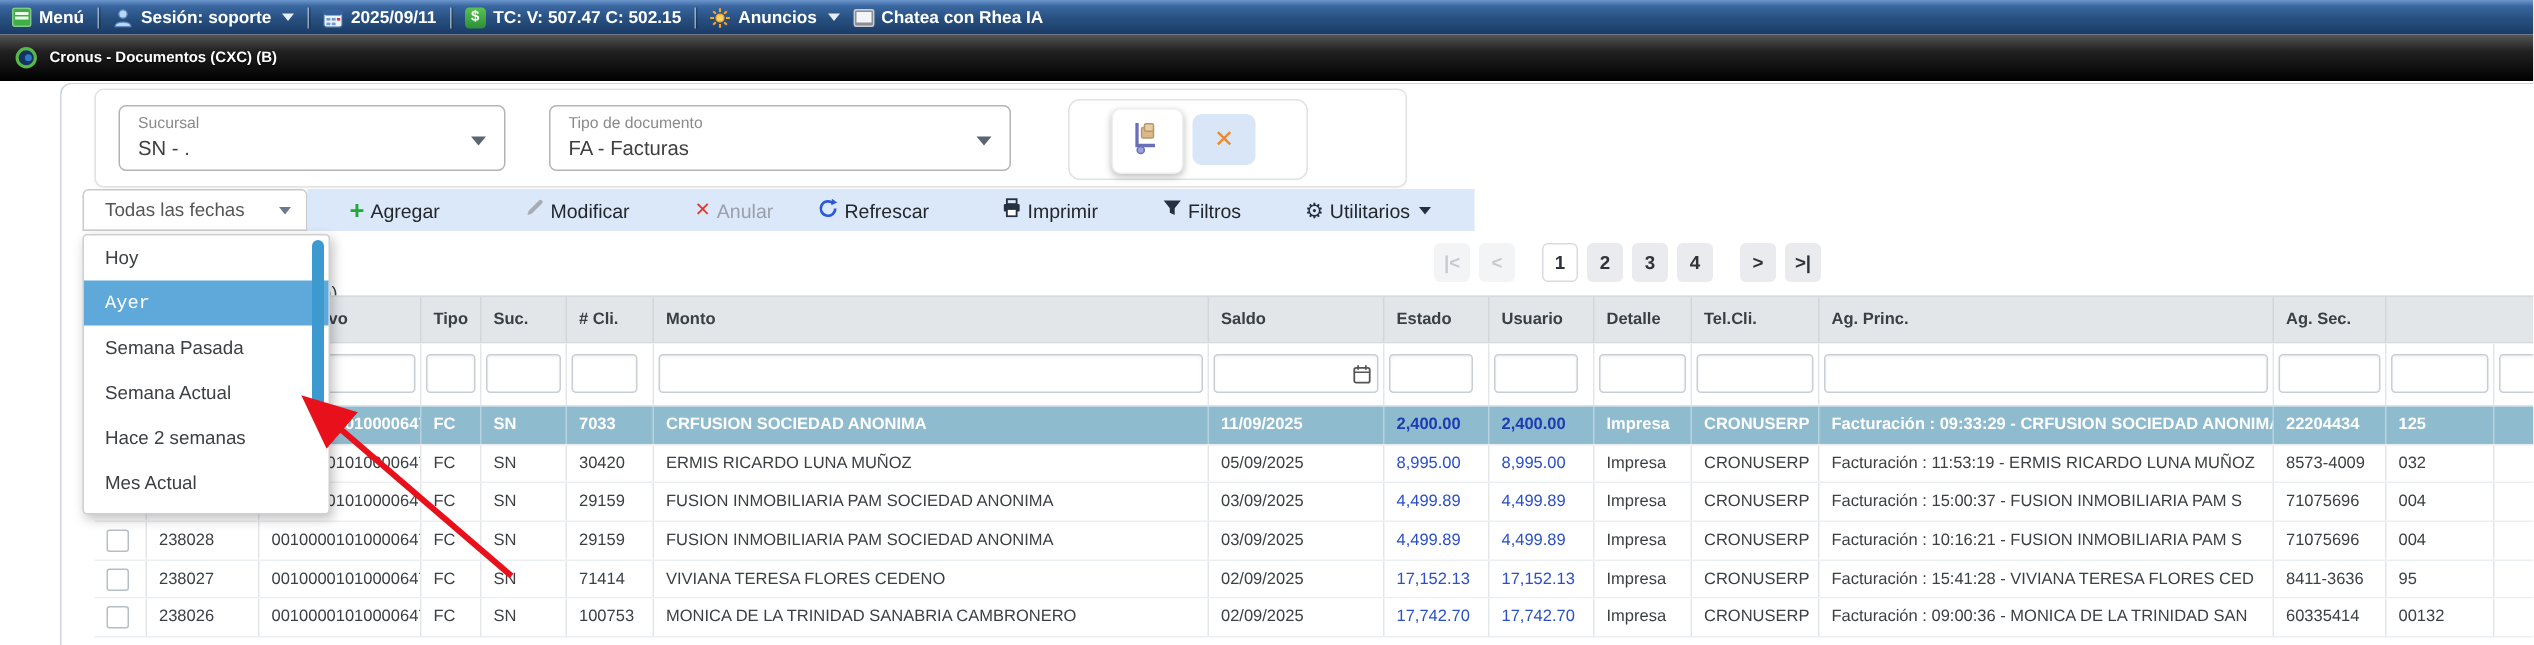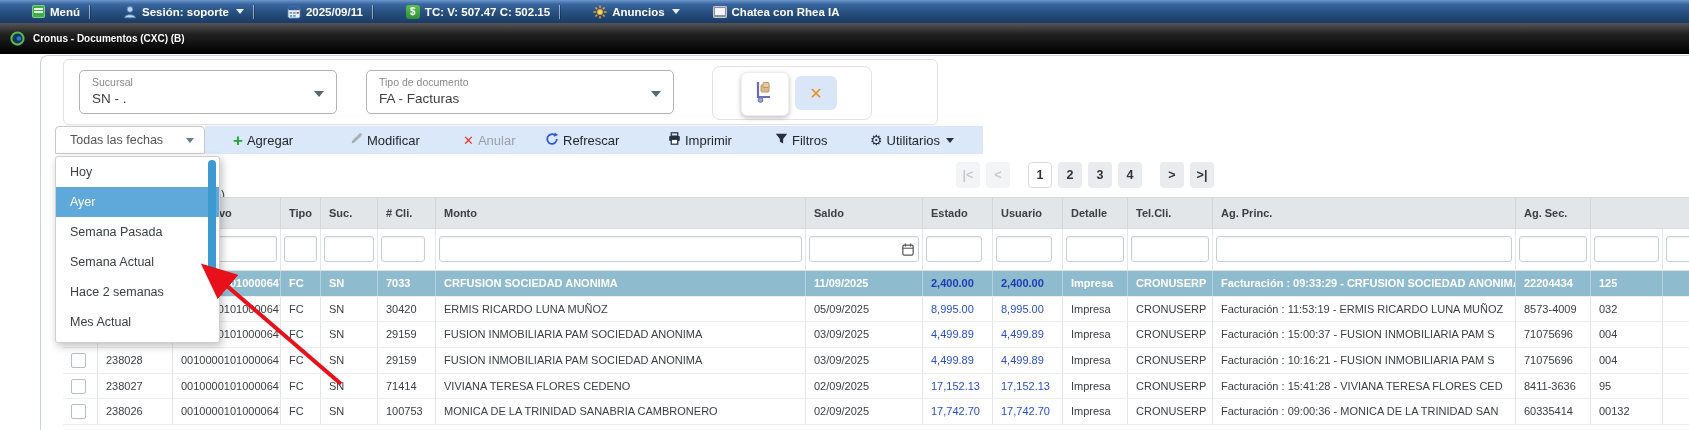--- a/index.html
+++ b/index.html
@@ -4,21 +4,21 @@
 <style>
   html,body{margin:0;padding:0;}
   .screen{position:relative;width:1689px;height:430px;background:#fff;overflow:hidden;
           font-family:"Liberation Sans","DejaVu Sans",sans-serif;-webkit-font-smoothing:antialiased;}
 
   
   .top-bar{position:absolute;left:0;top:0;width:1689px;height:23px;
            background:linear-gradient(180deg,#6b97cc 0%,#3a66a0 18%,#27507f 55%,#1b3a66 100%);
            display:flex;align-items:center;gap:9px;padding-left:8px;box-sizing:border-box;
            color:#fff;font-size:11.5px;font-weight:bold;}
-  .tb-item{display:flex;align-items:center;gap:5px;white-space:nowrap;cursor:pointer;margin-left:24px;}
+  .tb-item{display:flex;align-items:center;gap:5px;white-space:nowrap;cursor:pointer;}
   .tb-sep{width:1px;height:14px;background:rgba(255,255,255,.5);box-shadow:1px 0 0 rgba(0,0,0,.25);}
   .caret{width:0;height:0;border-left:4px solid transparent;border-right:4px solid transparent;
          border-top:5px solid #e8eef6;margin-left:2px;}
   .ic{display:inline-flex;align-items:center;justify-content:center;}
   .ic-menu{width:13px;height:13px;background:#3fae49;border-radius:2px;box-shadow:inset 0 0 0 1px rgba(255,255,255,.35);position:relative;}
   .ic-menu::before{content:"";position:absolute;left:2px;right:2px;top:3px;height:2px;background:#eaffe8;box-shadow:0 3px 0 #eaffe8;}
   .ic-dollar{width:14px;height:14px;background:linear-gradient(#58c34f,#2d8f38);border-radius:3px;color:#fff;font-size:10px;font-weight:bold;line-height:14px;text-align:center;}
   .ic-chat{width:14px;height:12px;background:#8a8f96;border-radius:2px;position:relative;box-shadow:inset 0 0 0 1px #c9cdd3;}
   .ic-chat::before{content:"";position:absolute;left:2px;top:2px;right:2px;bottom:3px;background:#f2f4f7;}
 
@@ -88,21 +88,21 @@
   .amount{color:#2a4fc9;}
   .trow.sel{background:#8fbbce;color:#fff;font-weight:bold;}
   .trow.sel .cell{border-right-color:rgba(255,255,255,.35);border-bottom:none;}
   .trow.sel .amount{color:#1d3cb4;}
   .cbx{width:13px;height:13px;background:#fff;border:1px solid #b6bdc4;border-radius:2px;margin-top:5px;cursor:pointer;}
 
   
   .dropdown{position:absolute;left:14px;top:100px;width:163px;height:185px;background:#fff;border:1px solid #cfcfcf;
             border-radius:3px;box-shadow:2px 3px 8px rgba(0,0,0,.25);z-index:10;overflow:hidden;}
   .dd-opt{height:30px;line-height:30px;padding-left:14px;font-size:12.5px;color:#3c4043;width:calc(100% - 16px);cursor:pointer;}
-  .dd-opt.hl{background:#5fa8da;color:#fff;width:100%;}
+  .dd-opt.hl{background:#5fa8da;color:#fff;width:100%;font-family:Liberation Mono, monospace;}
   .dd-scroll{position:absolute;right:3px;top:3px;width:8px;height:112px;background:#3d9ad1;border-radius:4px;cursor:pointer;}
 
   .arrow-overlay{position:absolute;left:0;top:0;width:1681px;height:375px;z-index:20;pointer-events:none;}
 </style>
 </head>
 <body>
 
 <div class="screen">
 
   <div class="top-bar">

